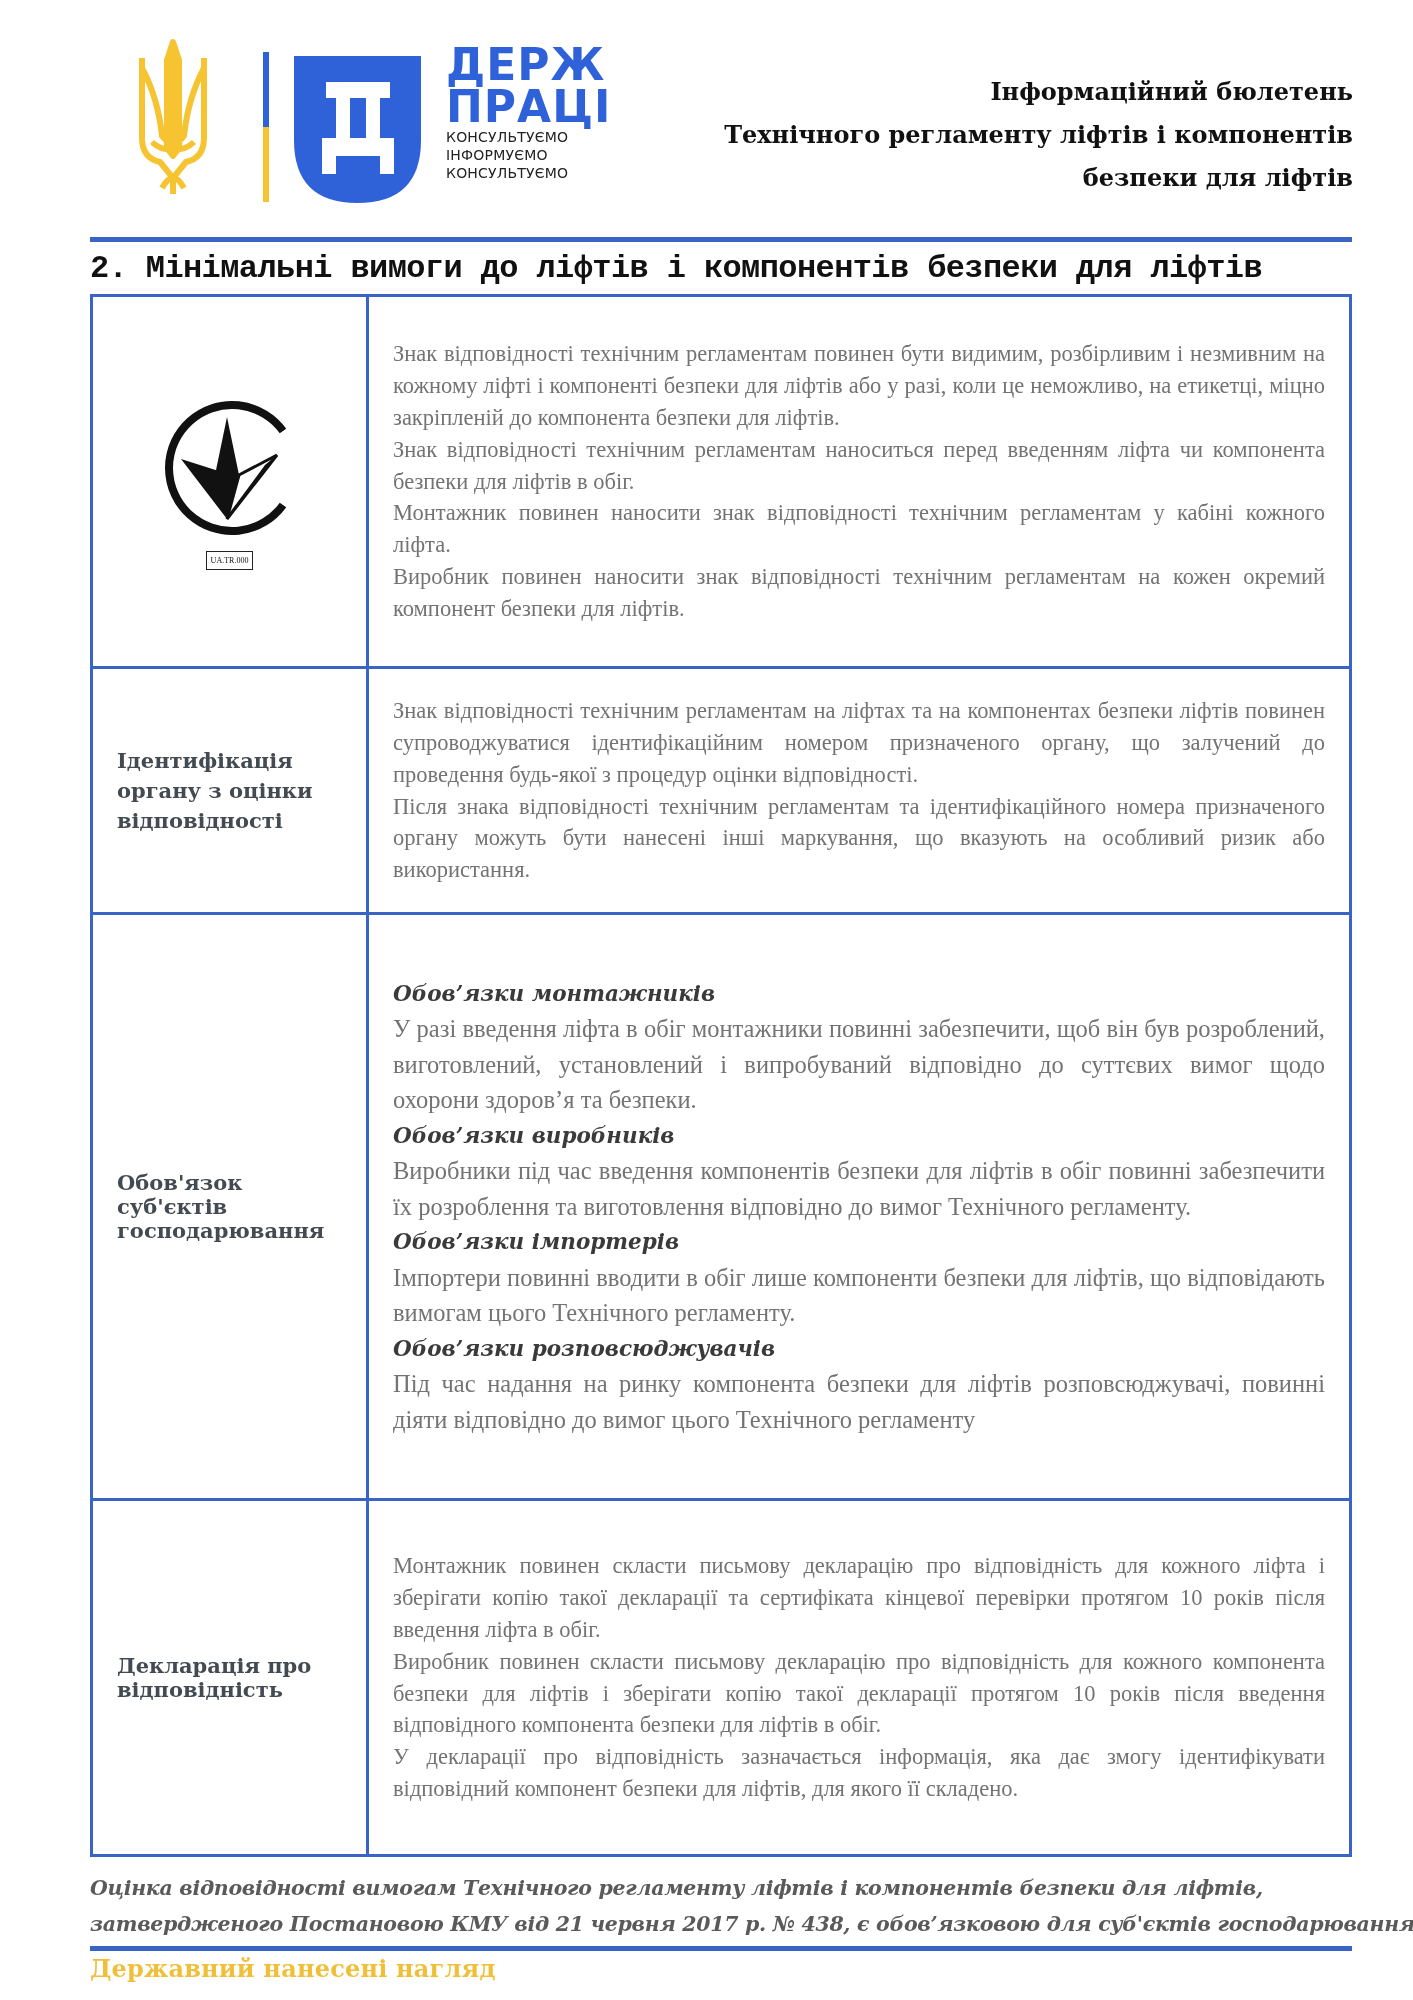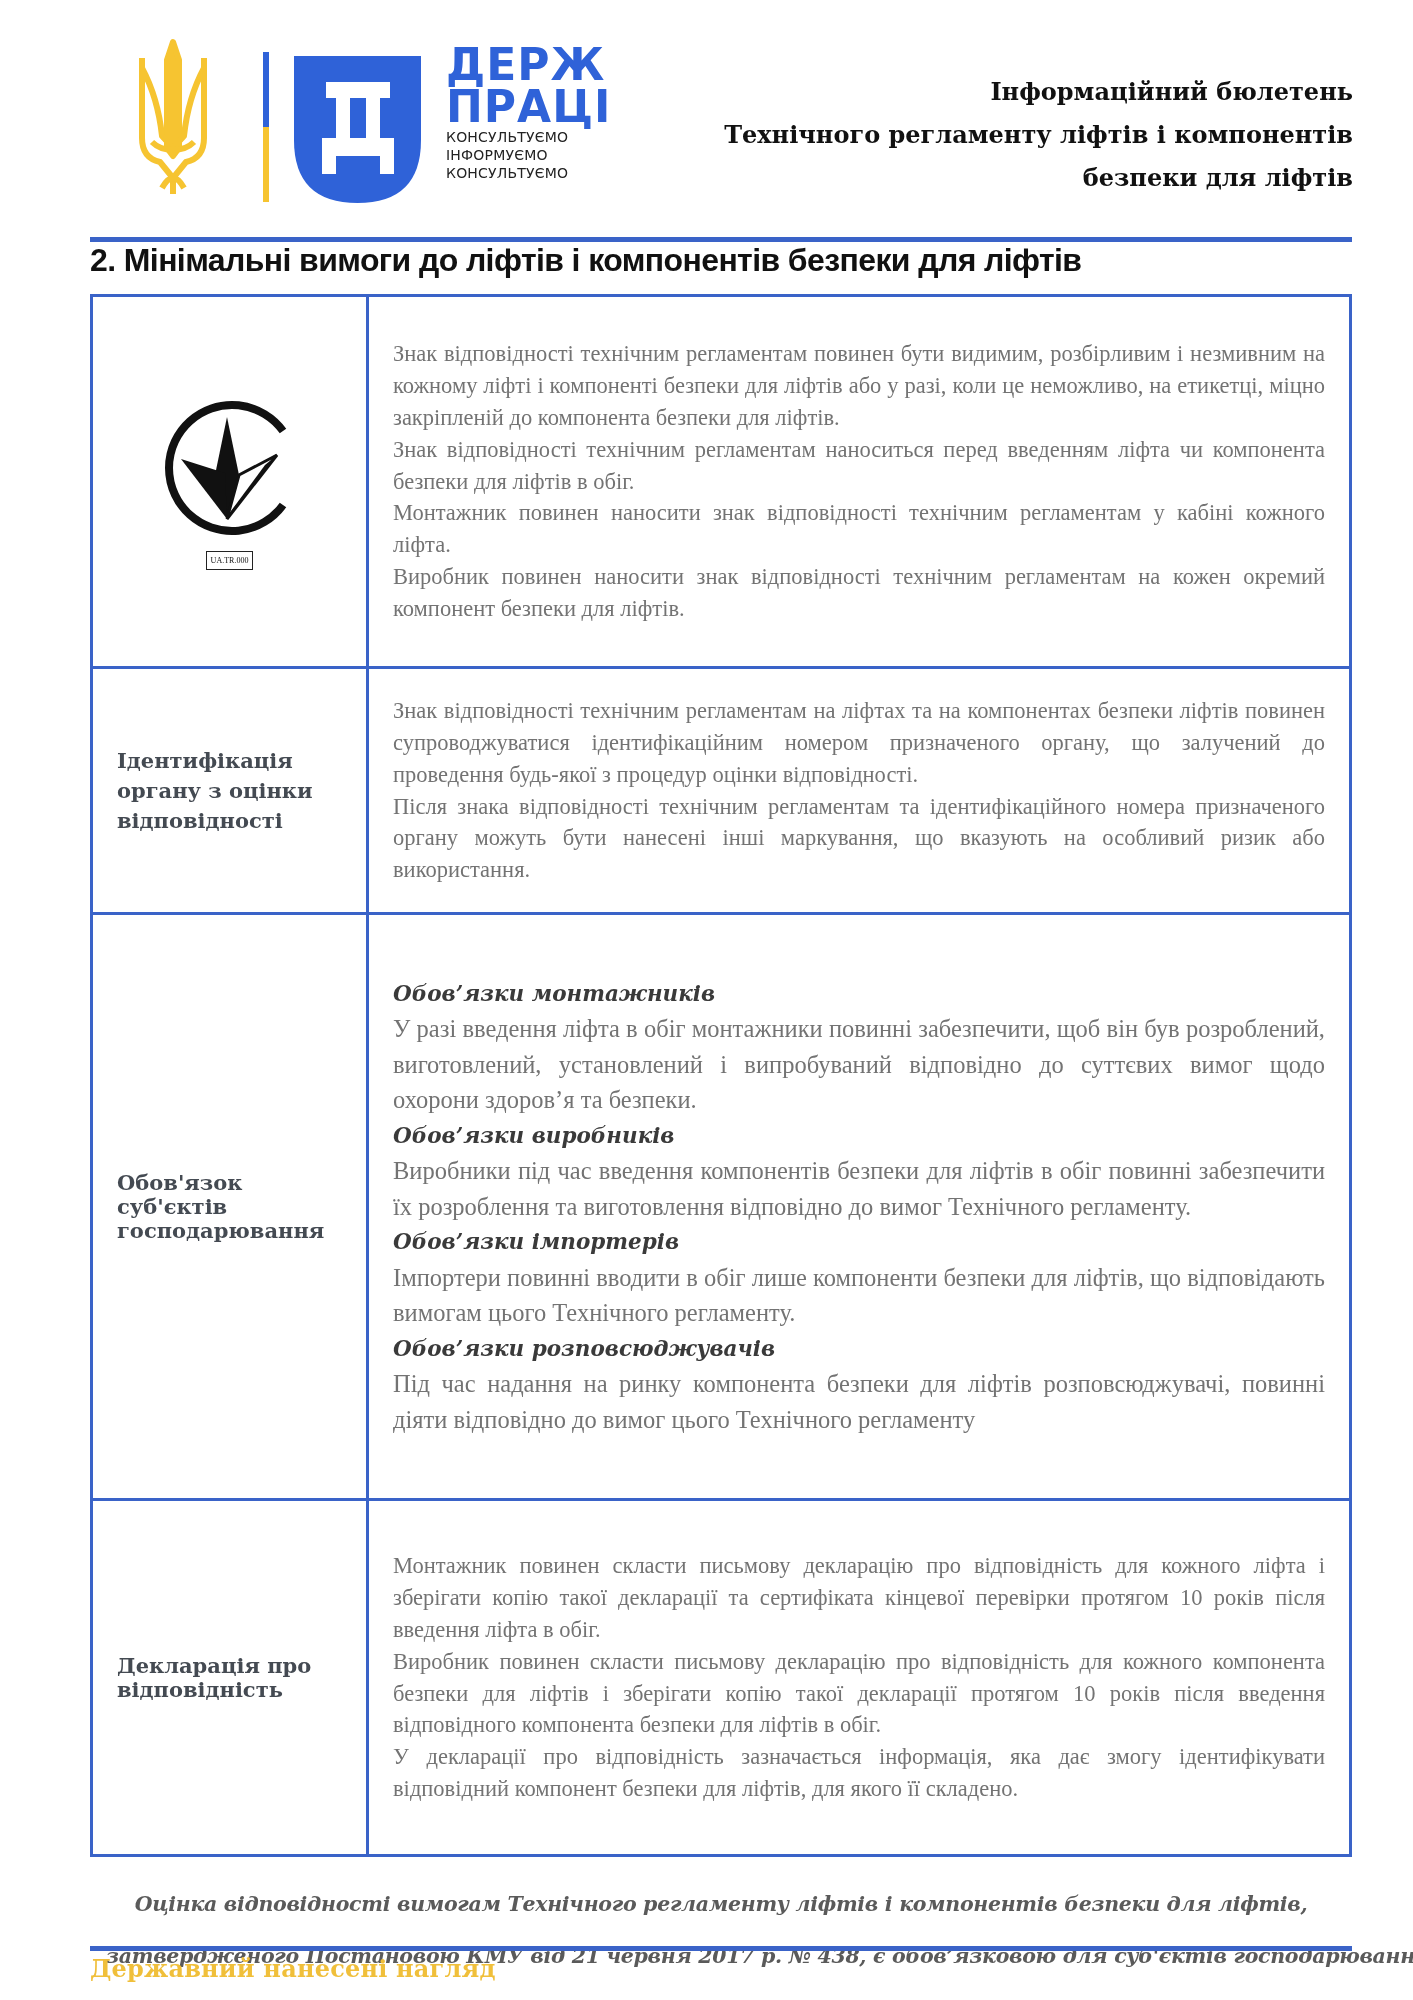--- a/index.html
+++ b/index.html
@@ -21,21 +21,21 @@
   .brand-small:first-of-type { margin-top: 6px; }
 
   .bulletin { position: absolute; right: 60px; top: 70px; text-align: right;
               font-family: "DejaVu Serif", serif; font-weight: 700; font-size: 24px;
               line-height: 43px; color: #111; }
 
   .rule { position: absolute; left: 90px; width: 1262px; height: 5px; background: #3a63c8; }
   .rule.top { top: 237px; }
   .rule.bottom { top: 1946px; }
 
-  .section-title { position: absolute; left: 90px; top: 242px; font-family: Liberation Sans, sans-serif;
+  .section-title { position: absolute; left: 90px; top: 250px; font-family: Liberation Mono, monospace;
                    font-weight: 700; font-size: 32px; color: #111; margin: 0; white-space: nowrap;
                    letter-spacing: -0.6px; }
 
   
   .req-table { position: absolute; left: 90px; top: 294px; width: 1262px;
                border-collapse: collapse; table-layout: fixed; }
   .req-table td { border: 3px solid #3a63c8; vertical-align: middle; padding: 0; }
   .col-left { width: 276px; }
   .left-cell { padding: 0 24px 0 24px !important; }
   .row-label { font-family: "DejaVu Serif", serif; font-weight: 700; font-size: 21px;
@@ -55,21 +55,21 @@
 
   .mark-wrap { display: flex; flex-direction: column; align-items: center; justify-content: center; }
   .mark-svg { width: 150px; height: 150px; }
   .mark-code { margin-top: 8px; border: 1.5px solid #222; font-family: "Liberation Serif", serif;
                font-size: 8px; padding: 4px 4px; color: #111; }
 
   
   .footnote { position: absolute; left: 90px; top: 1870px; width: 1262px;
               font-family: "DejaVu Serif", serif; font-style: italic; font-weight: 700;
               font-size: 20.5px; line-height: 36px; color: #5a5a5a; letter-spacing: -0.3px; }
-  .footnote p { margin: 16px; white-space: nowrap; text-align: center; }
+  .footnote p { margin: 0; white-space: nowrap; }
   .agency { position: absolute; left: 90px; top: 1954px; font-family: "DejaVu Serif", serif;
             font-weight: 700; font-size: 24px; color: #f0bf3a; letter-spacing: 0.2px; }
 </style>
 </head>
 <body>
 
 <div class="logo-wrap">
   <svg class="trident" viewBox="0 0 70 160">
     <g fill="none" stroke="#f6c431" stroke-width="6" stroke-linejoin="round">
       <path d="M35 4 L41 22 L41 110 L35 118 L29 110 L29 22 Z" fill="#f6c431"></path>

